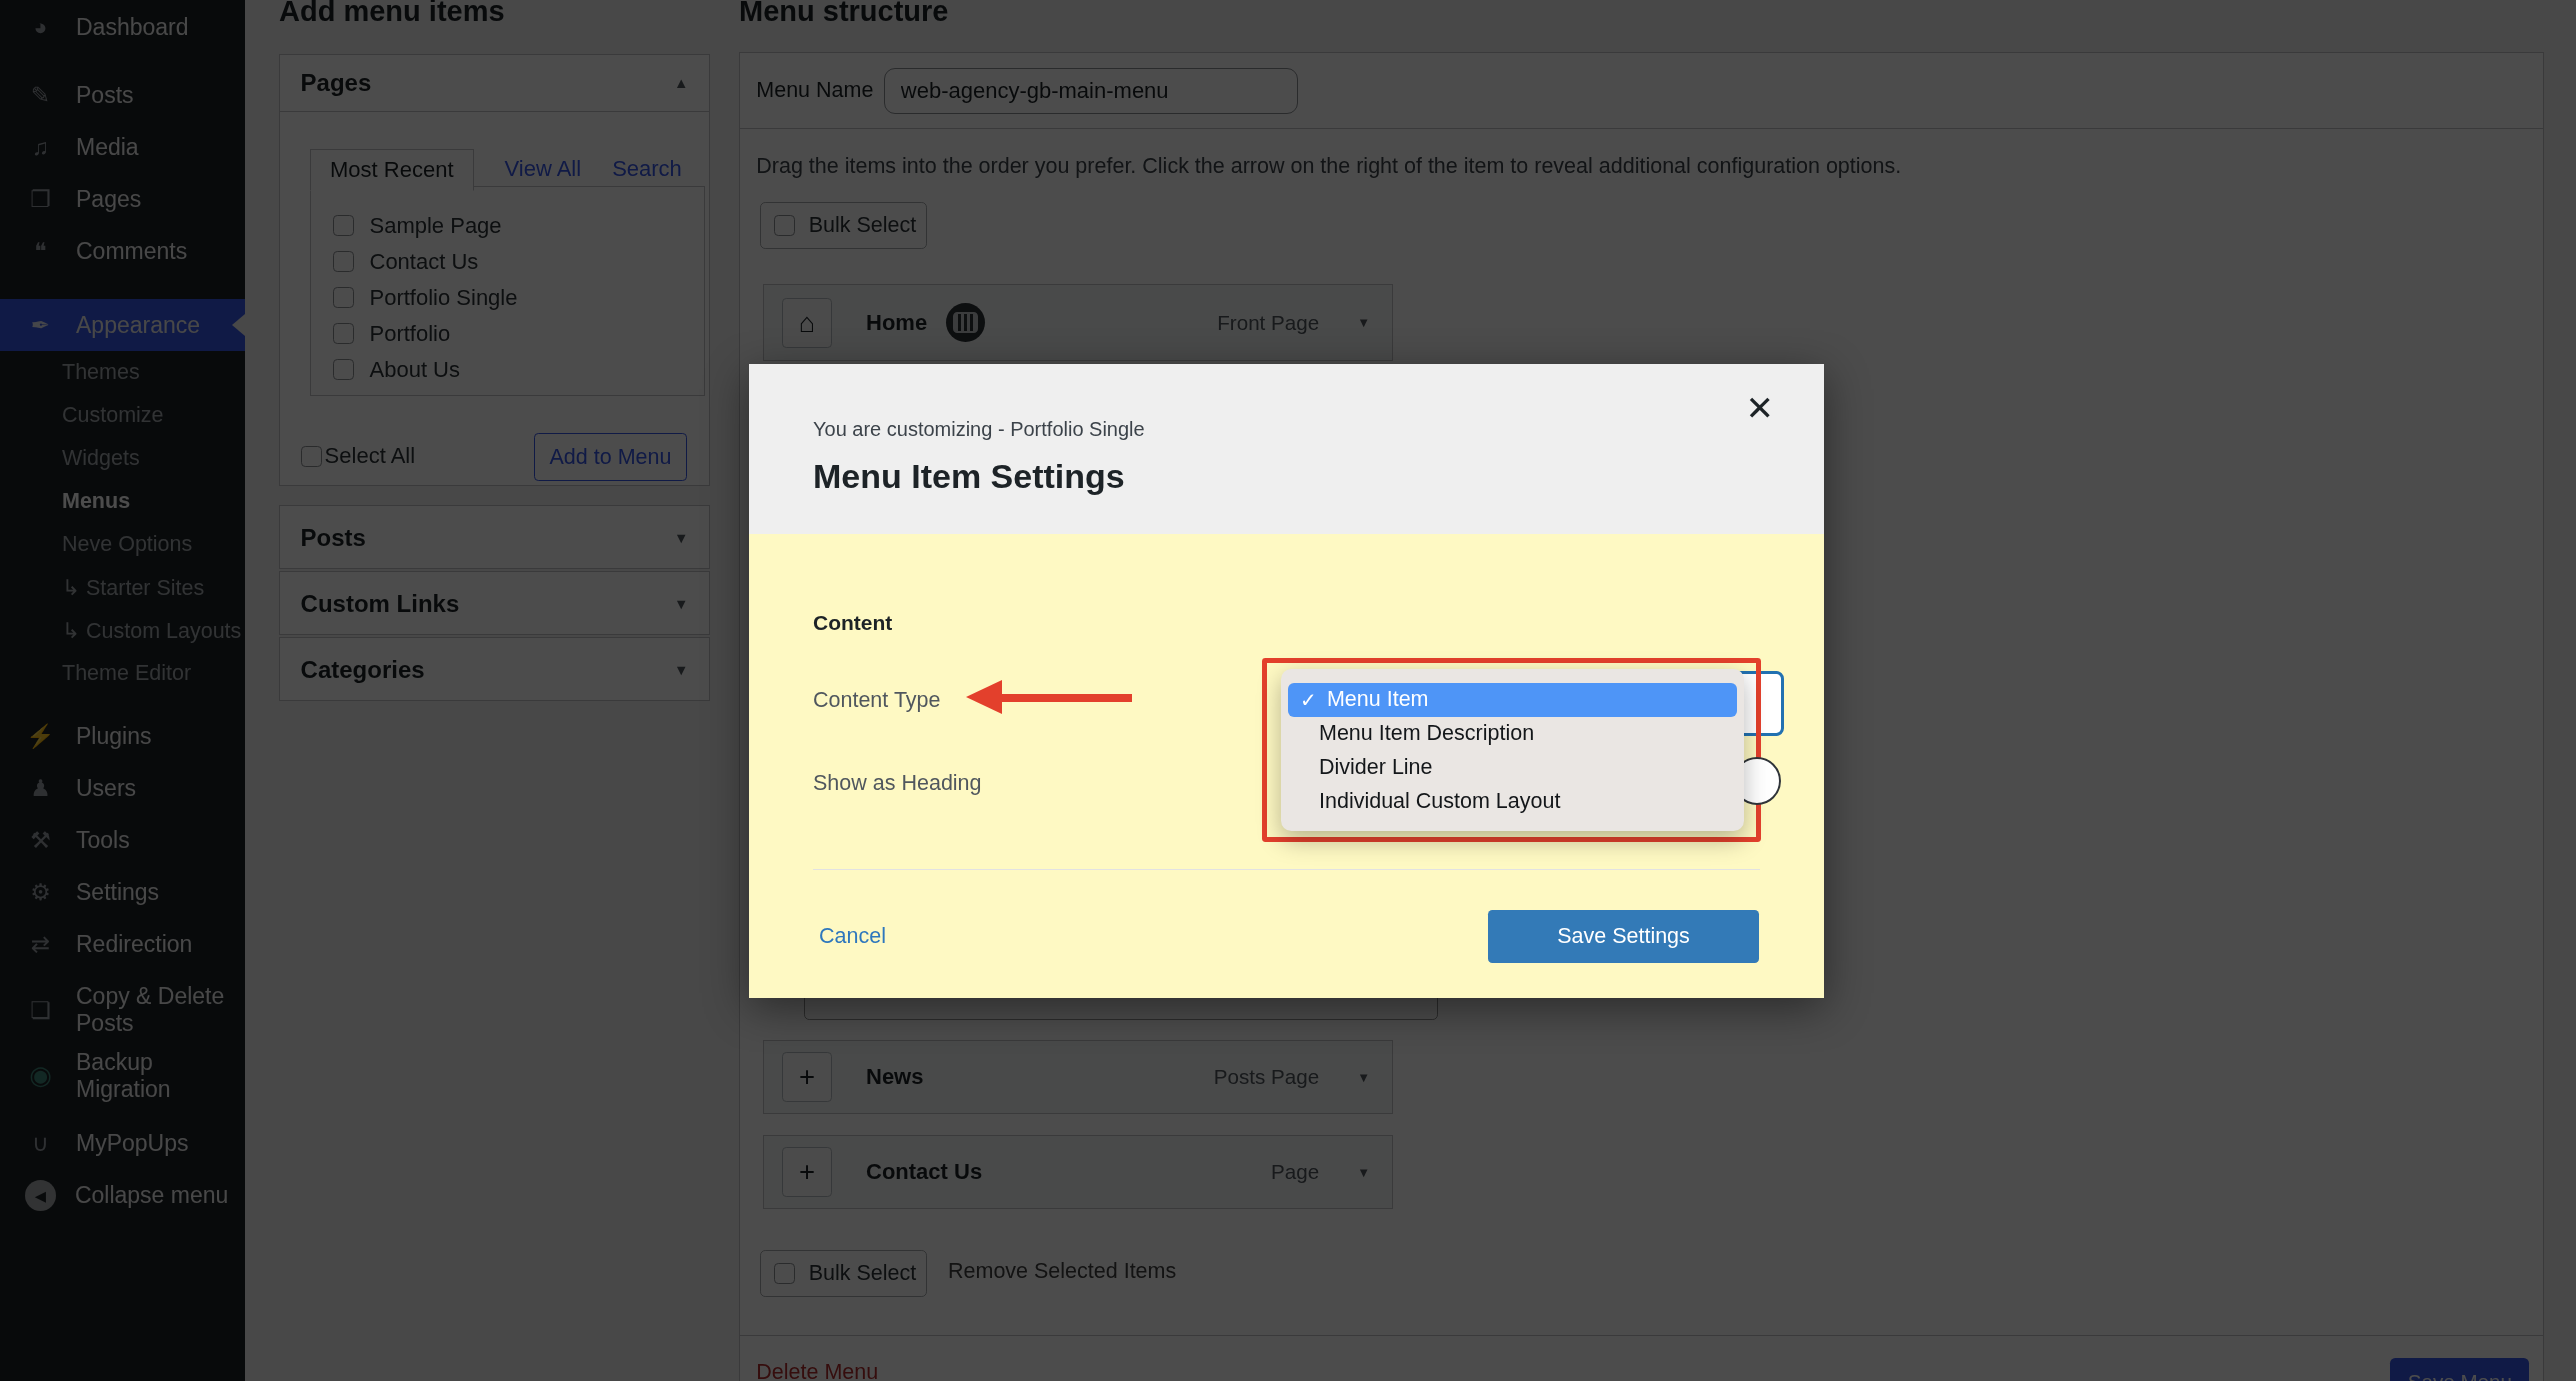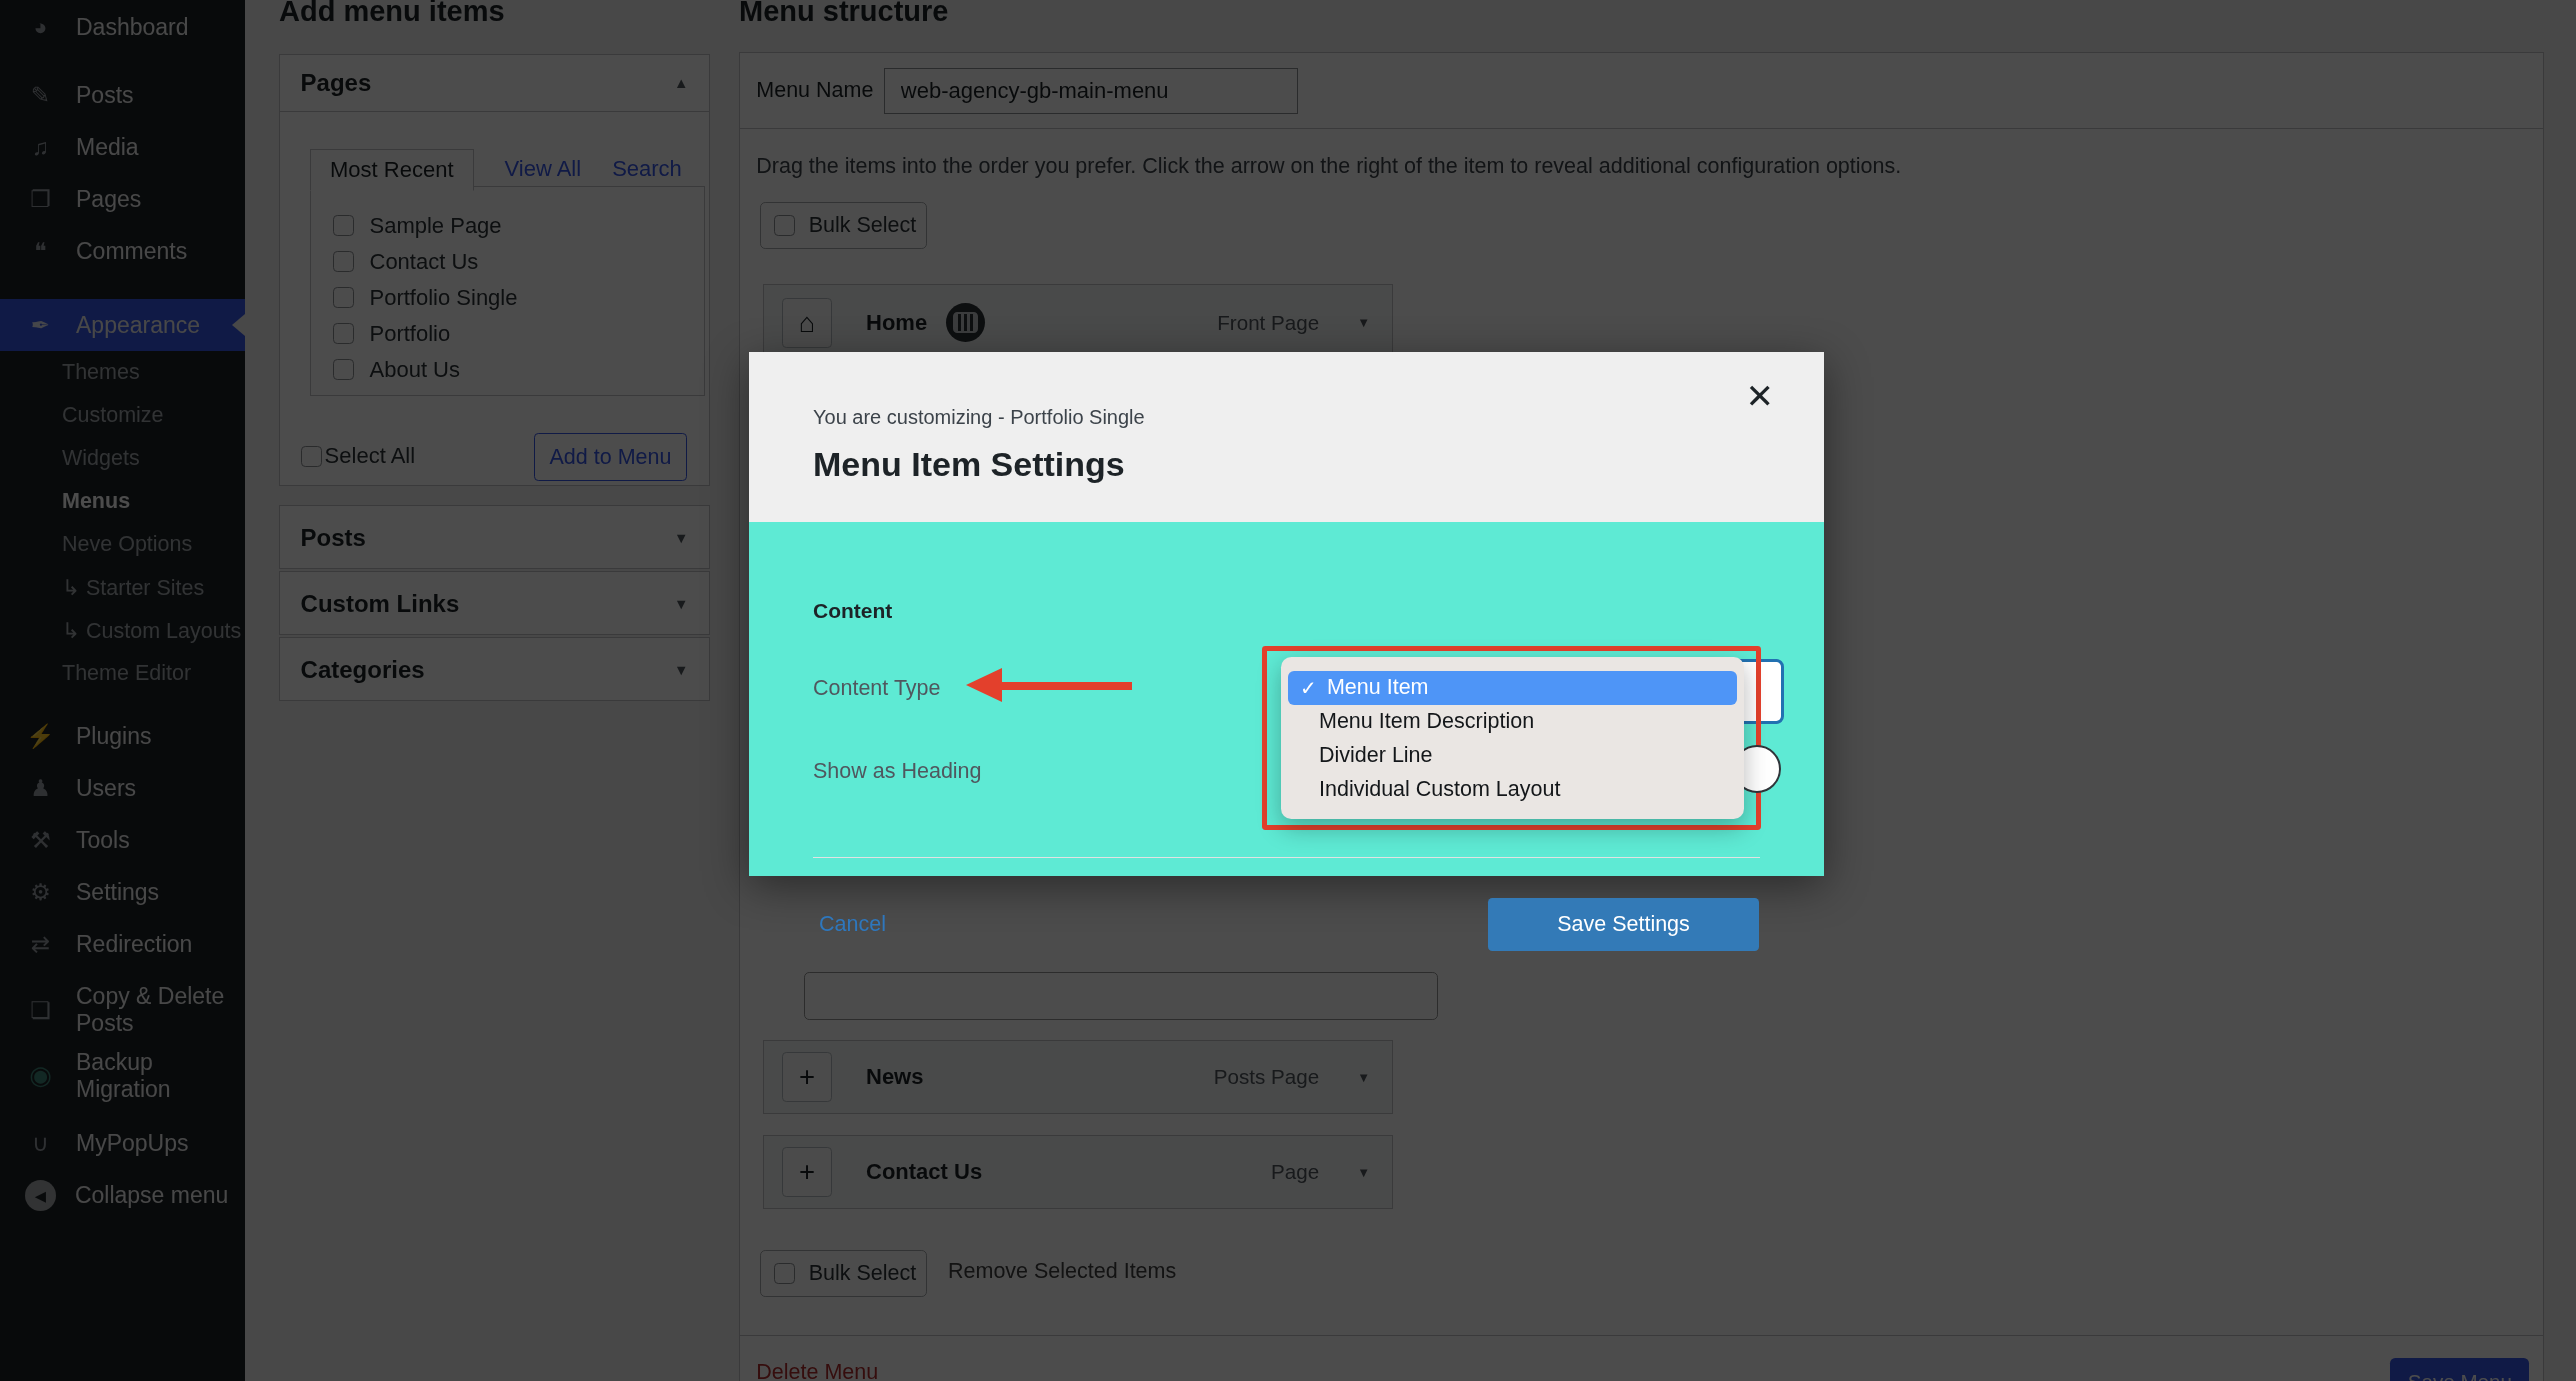--- a/index.html
+++ b/index.html
@@ -40,21 +40,21 @@
   .chk{width:19px;height:19px;border:1.3px solid #8c8f94;border-radius:4.3px;background:#fff;flex:0 0 19px;}
   .selectall-row{position:absolute;left:20.6px;top:388px;display:flex;align-items:center;gap:3px;font-size:22px;color:#2c3338;}
   .add-to-menu{position:absolute;right:22px;top:378px;width:151px;height:46px;border:1.7px solid #3858e9;border-radius:4.3px;
       color:#3858e9;font-size:21.5px;display:flex;align-items:center;justify-content:center;background:#fff;cursor:pointer;}
   .accordion{left:279px;width:431px;height:64px;}
   .accordion .panel-head{height:63px;}
   
   .ms-panel{left:739px;top:52px;width:1805px;height:1374px;}
   .name-row{height:76px;border-bottom:0.9px solid #c3c4c7;display:flex;align-items:center;padding-left:16.3px;box-sizing:border-box;}
   .name-row label{font-size:21.5px;color:#1d2327;width:128px;}
-  .name-input{width:414px;height:46px;border:1.7px solid #8c8f94;border-radius:0;font-size:22px;padding:0 15.5px;
+  .name-input{width:414px;height:46px;border:1.7px solid #8c8f94;border-radius:11px;font-size:22px;padding:0 15.5px;
       box-sizing:border-box;font-family:"Liberation Sans",sans-serif;color:#1d2327;background:#fff;}
   .drag-hint{position:absolute;left:16.3px;top:101px;font-size:21.5px;color:#3c434a;}
   .bulk-select{position:absolute;left:20px;width:167px;height:47px;border:0.9px solid #a7aaad;border-radius:5.2px;
       display:flex;align-items:center;gap:13.7px;padding-left:13px;box-sizing:border-box;font-size:21.5px;color:#2c3338;cursor:pointer;}
   .menu-row{position:absolute;left:23px;width:630px;background:#f6f7f7;border:0.9px solid #c3c4c7;box-sizing:border-box;
       display:flex;align-items:center;padding:0 22px 0 18px;}
   .mi-iconbox{width:48px;height:48px;border:0.9px solid #b5bcc2;border-radius:4.3px;background:#fbfbfc;
       display:flex;align-items:center;justify-content:center;font-size:27.5px;color:#1d2327;flex:0 0 48px;}
   .mi-title{font-size:22px;font-weight:bold;margin-left:34px;color:#1d2327;}
   .mi-badge{width:39px;height:39px;border-radius:50%;background:#2c3338;margin-left:19px;display:flex;align-items:center;justify-content:center;}
@@ -64,21 +64,21 @@
   .mi-type{font-size:20.6px;color:#50575e;}
   .mi-caret{font-size:13px;color:#50575e;margin-left:38px;}
   .partial-input{position:absolute;left:64px;top:919px;width:634px;height:48px;border:1.7px solid #949494;border-radius:5.2px;background:#fff;box-sizing:border-box;}
   .remove-link{position:absolute;left:208px;top:1206px;font-size:21.5px;color:#404040;cursor:pointer;}
   .ms-footer-divider{position:absolute;left:0;right:0;top:1282px;border-top:0.9px solid #c3c4c7;}
   .delete-menu{position:absolute;left:16.3px;top:1307px;font-size:21.5px;color:#b32d2e;cursor:pointer;}
   .save-menu{position:absolute;right:13.7px;top:1305px;width:139px;height:52px;background:#3858e9;border-radius:5.2px;
       color:#fff;font-size:20.6px;display:flex;align-items:flex-start;justify-content:center;padding-top:12px;box-sizing:border-box;cursor:pointer;}
   
   .overlay{position:absolute;inset:0;background:rgba(0,0,0,0.70);z-index:50;}
-  .modal{position:absolute;left:749px;top:352px;width:1075px;height:524px;background:#5eead4;z-index:100;
+  .modal{position:absolute;left:749px;top:364px;width:1075px;height:634px;background:#fef9c3;z-index:100;
          box-shadow:0 10.3px 41px rgba(0,0,0,.45);}
   .modal-header{position:relative;height:170px;background:#efefef;}
   .modal-context{position:absolute;left:64px;top:54px;font-size:20px;color:#3c434a;}
   .modal-title{position:absolute;left:64px;top:93px;font-size:34px;font-weight:bold;color:#1d2327;}
   .modal-close{position:absolute;right:50px;top:24px;font-size:34px;font-weight:300;color:#1d2327;cursor:pointer;}
   .m-section{position:absolute;left:64px;top:247px;font-size:21px;font-weight:bold;color:#1d2327;}
   .m-label-ct{position:absolute;left:64px;top:324px;font-size:21.5px;color:#50575e;}
   .m-label-sh{position:absolute;left:64px;top:407px;font-size:21.5px;color:#50575e;}
   .arrow-line{position:absolute;left:252px;top:330px;width:131px;height:7.7px;background:#e3402c;z-index:5;}
   .arrow-head{position:absolute;left:217px;top:316px;width:0;height:0;z-index:5;

